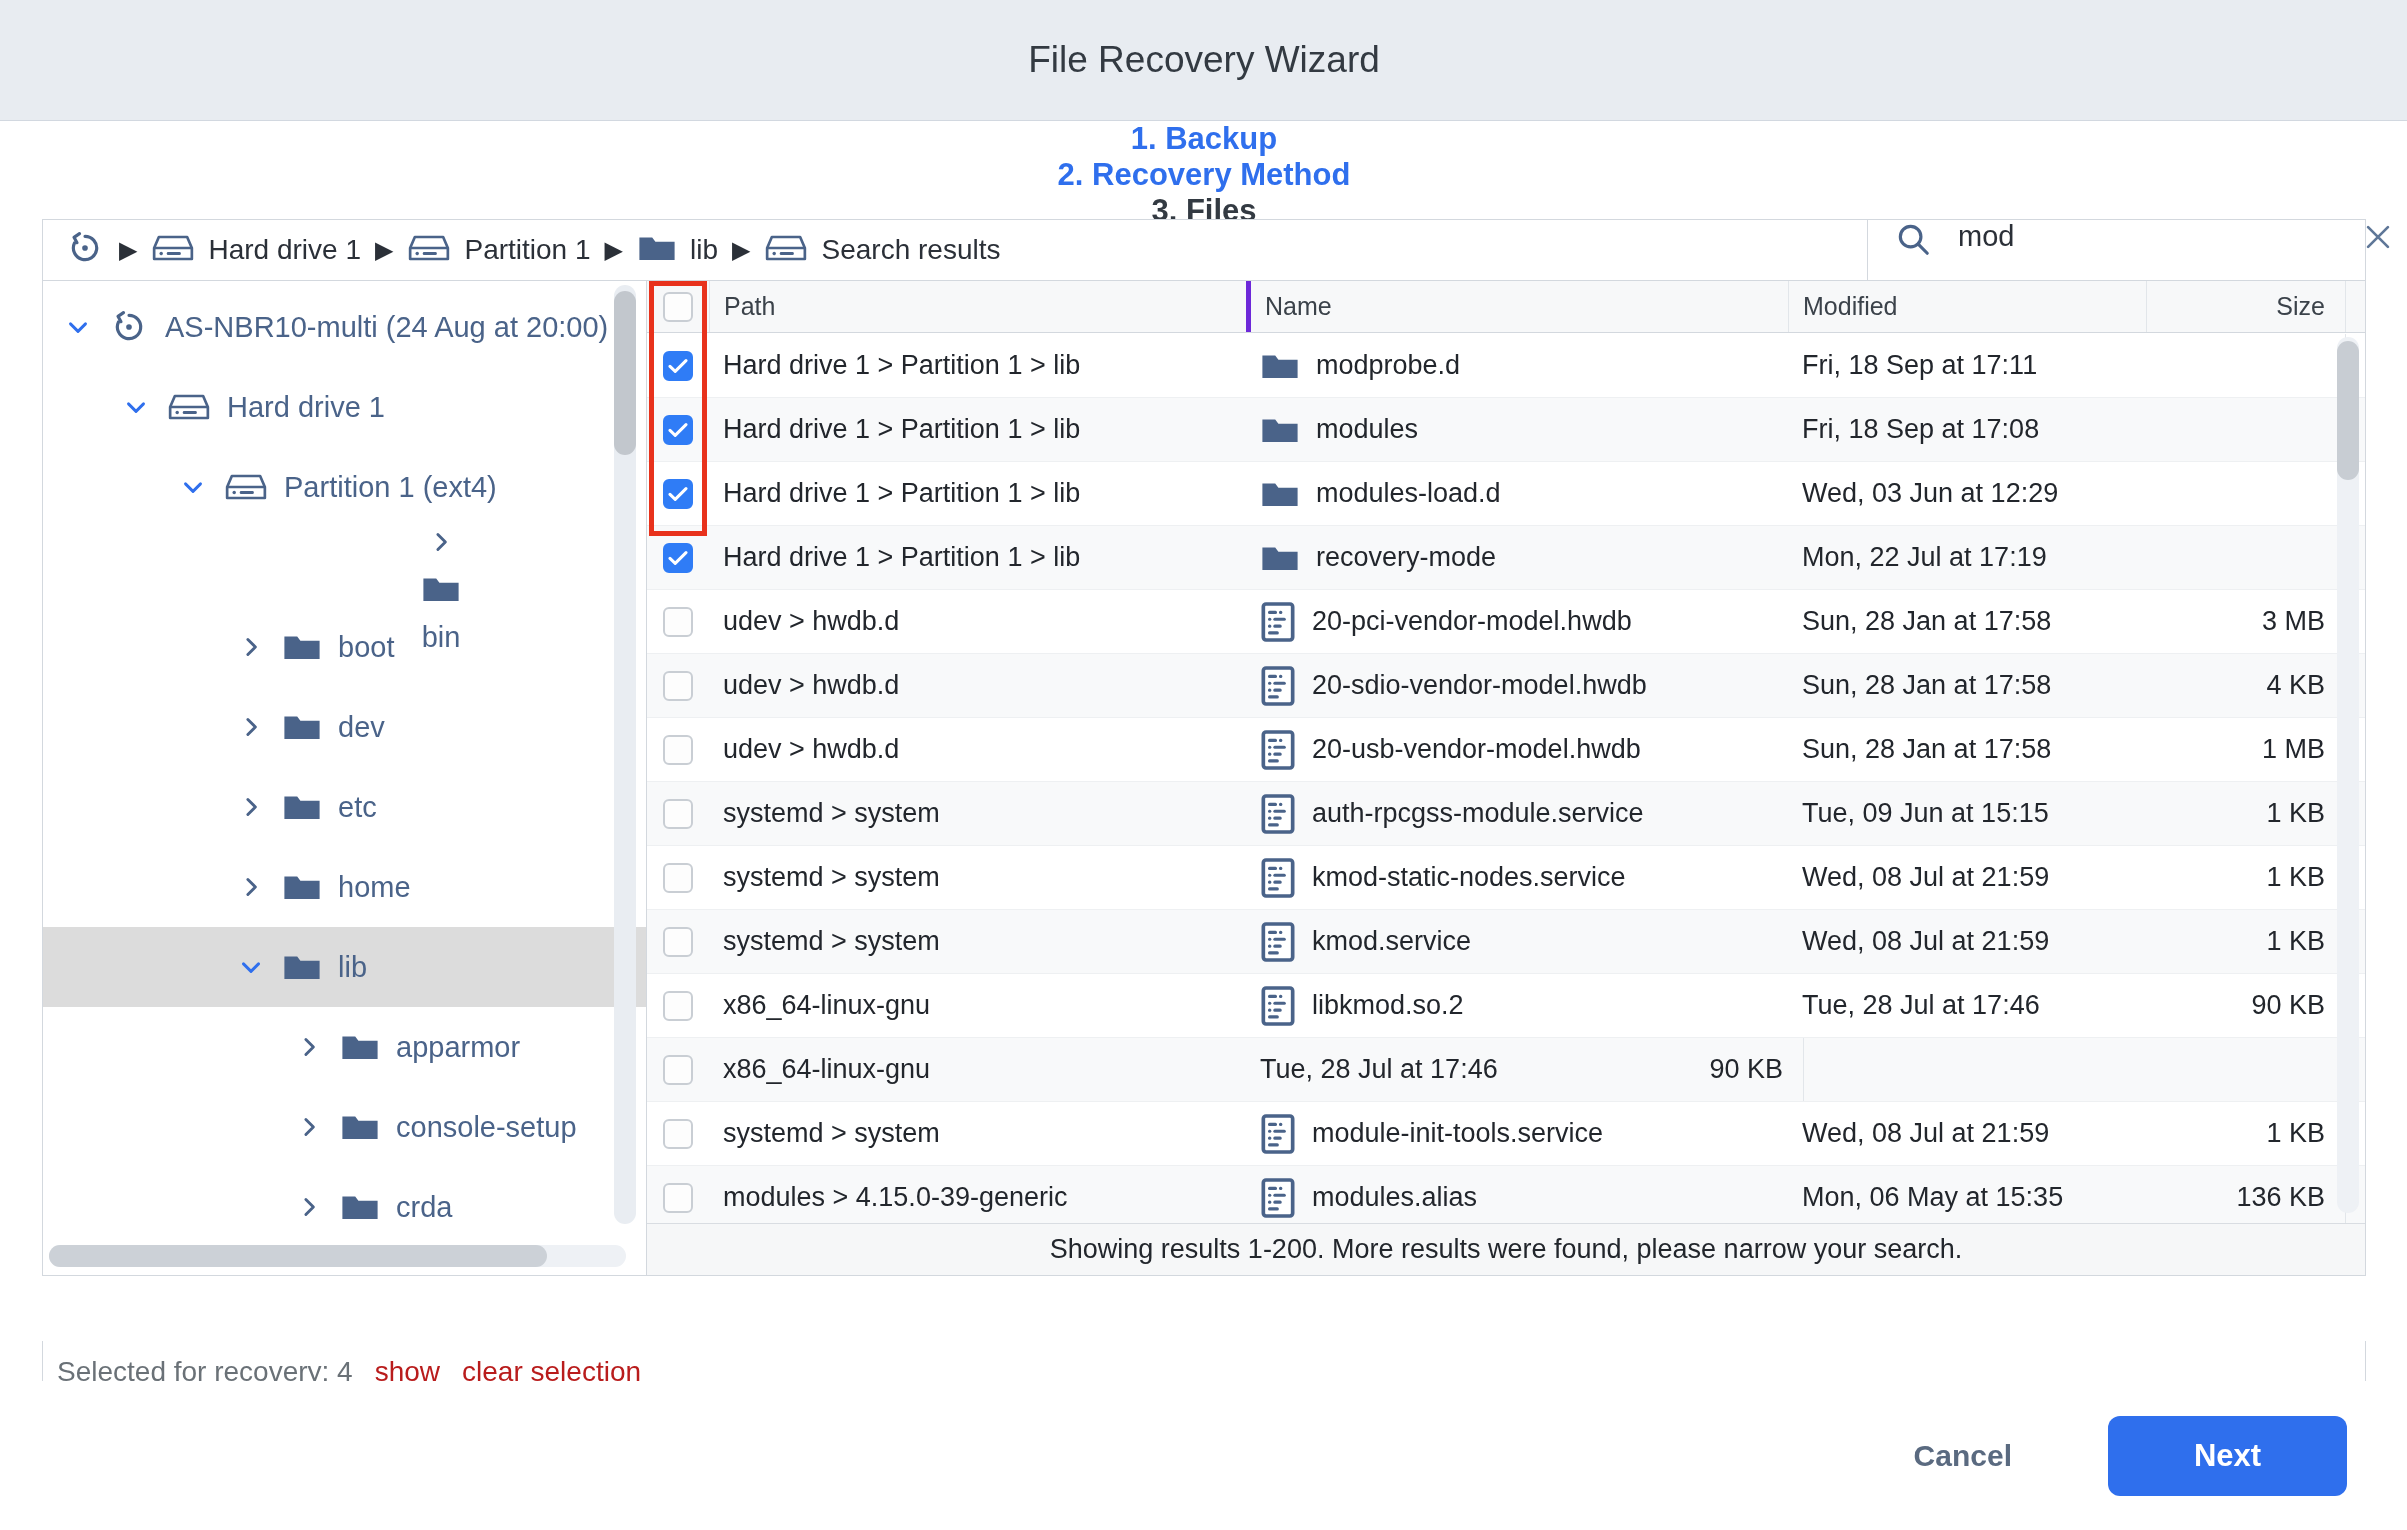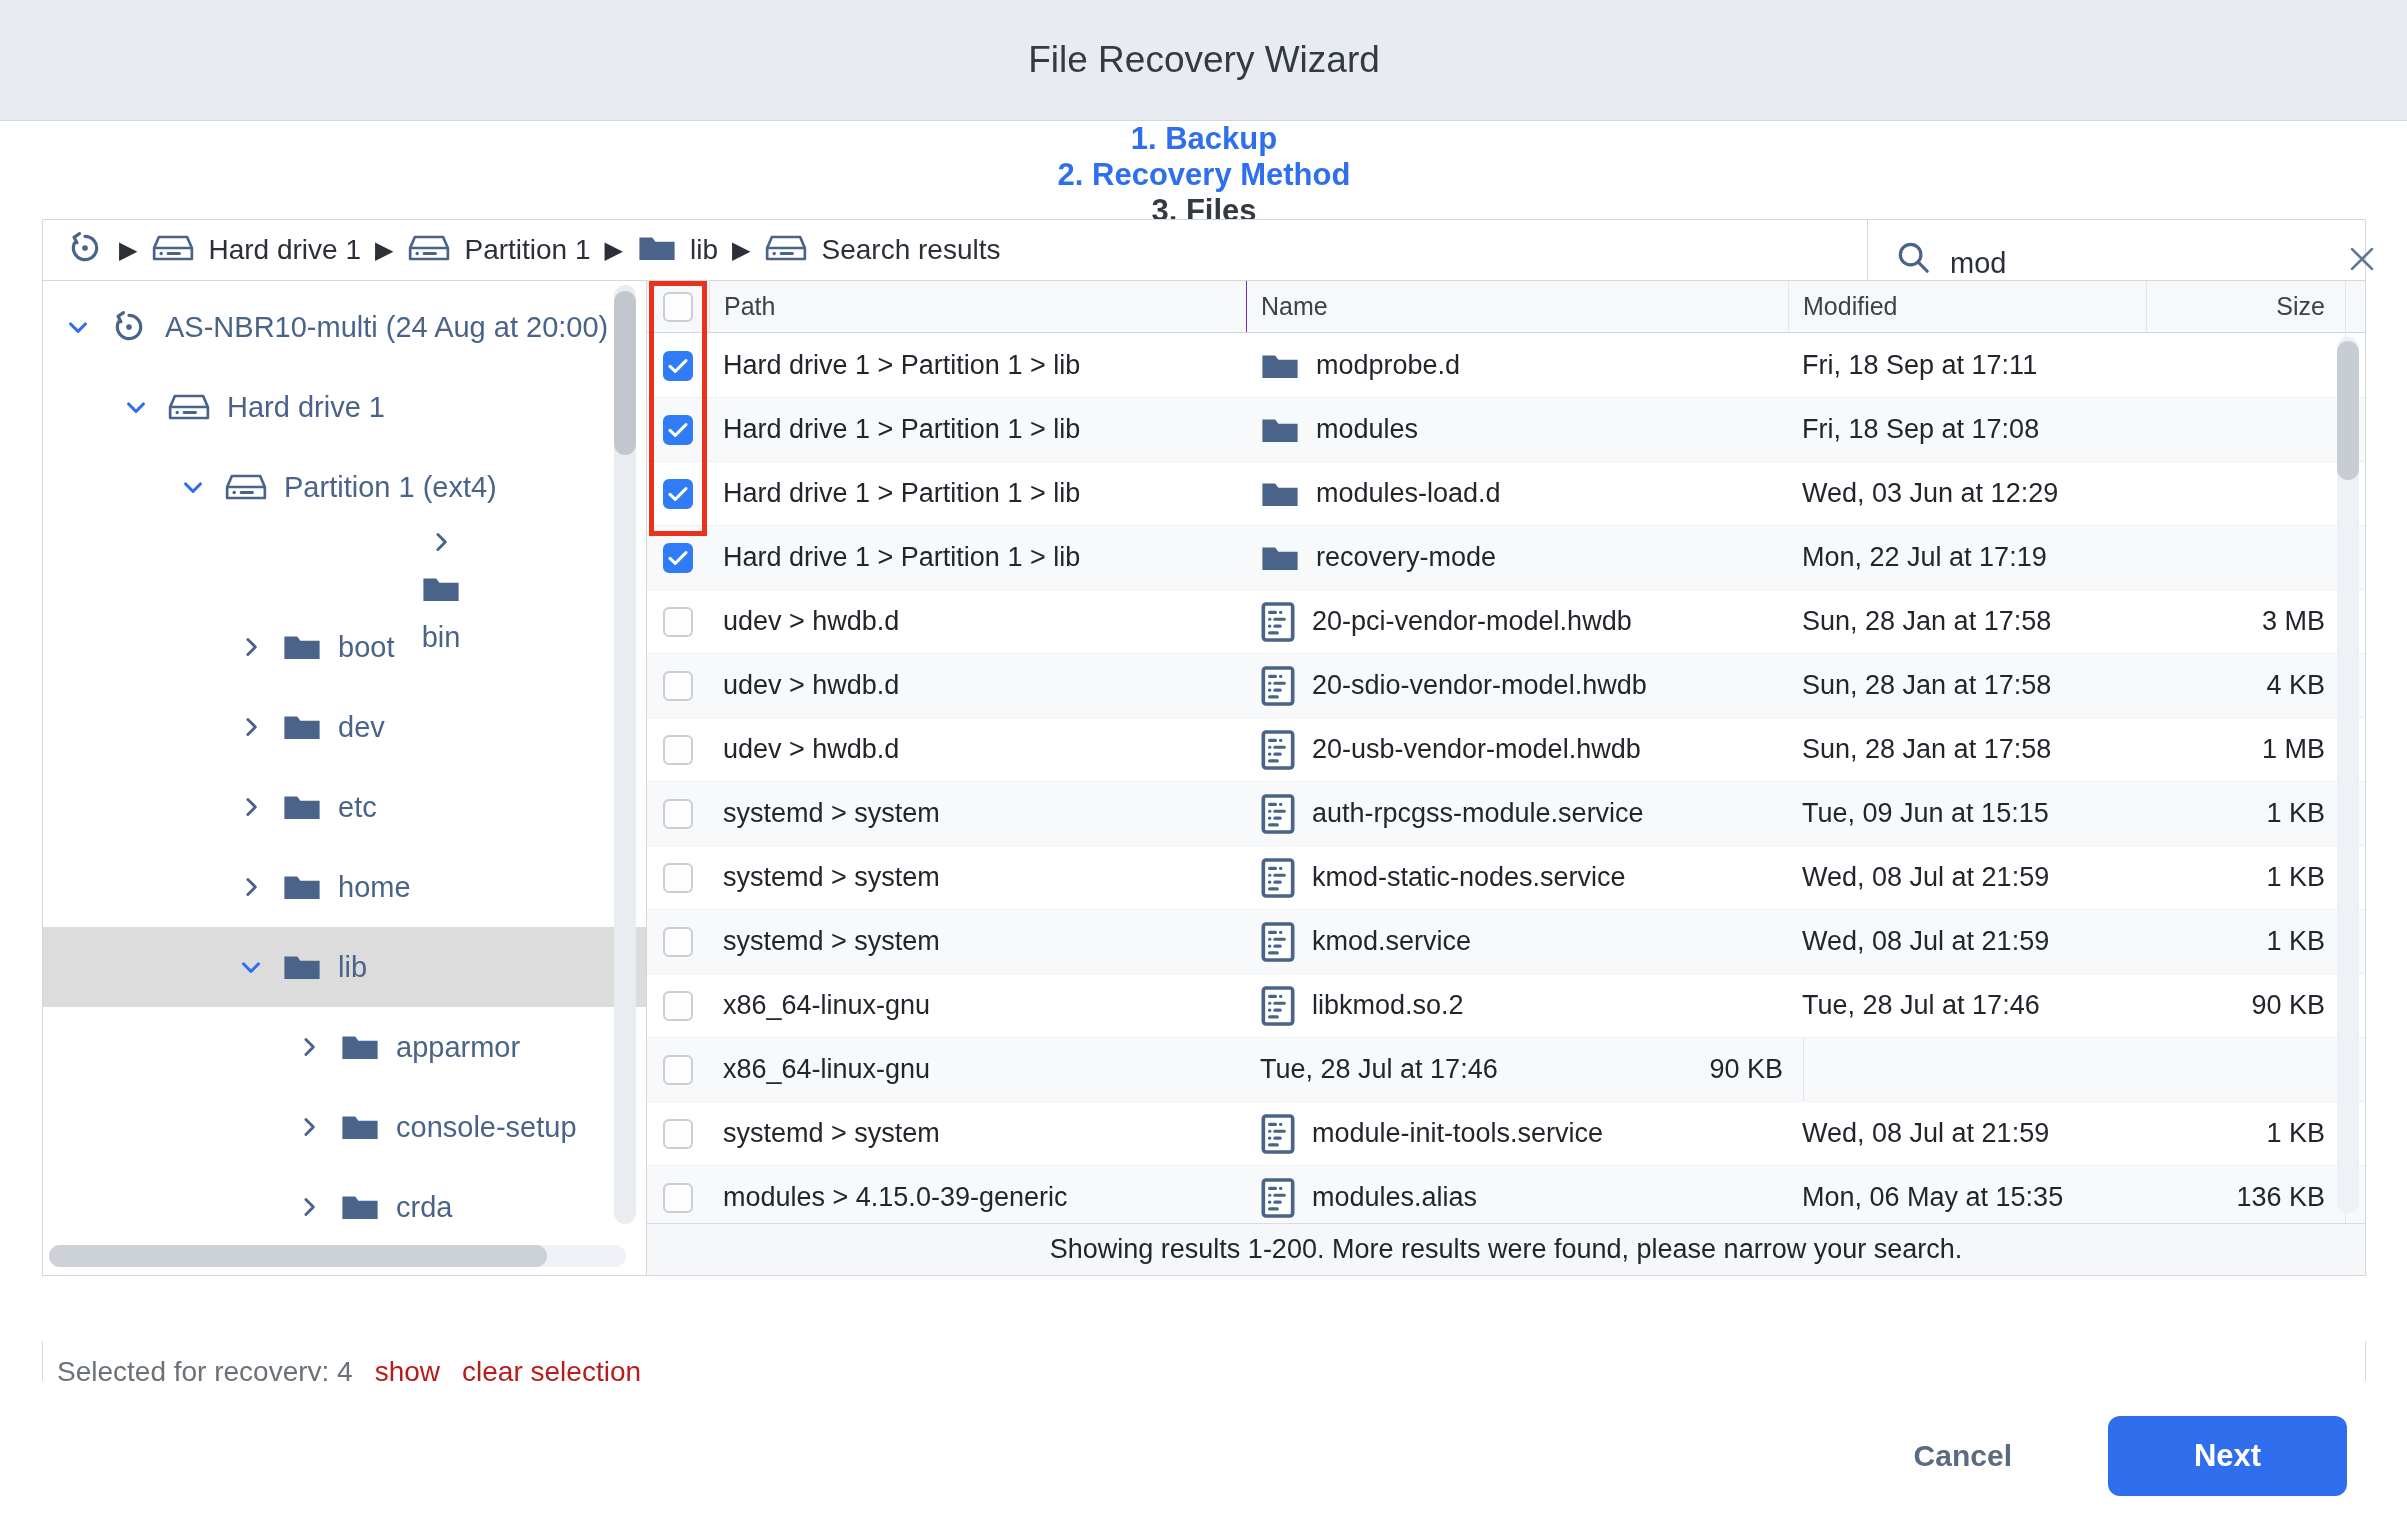--- a/index.html
+++ b/index.html
@@ -61,23 +61,23 @@
     padding-left: 22px;
     gap: 14px;
     overflow: hidden;
   }
   .bc-item { display: flex; align-items: center; gap: 13px; }
   .bc-label { font-size: 28px; color: #2b3038; white-space: nowrap; }
   .bc-sep { color: #2b3038; font-size: 24px; line-height: 1; }
   .searchbox {
     width: 498px;
     border-left: 1px solid #d3d8de;
-    display: flex; align-items: flex-end;
+    display: flex; align-items: flex-start;
     padding: 0 22px 0 26px;
-    gap: 18px;
+    gap: 26px;
     background: #fff;
   }
   .search-val {
     flex: 1; font-size: 29px; color: #2b3038;
     background: transparent; border: none; outline: none;
     font-family: "Liberation Sans", sans-serif;
   }
   .clear-x { cursor: pointer; }
 
   
@@ -134,21 +134,21 @@
   .tablepane { flex: 1; position: relative; background: #fff; overflow: hidden; }
   .thead {
     display: flex; height: 52px;
     background: #f7f8f9;
     border-bottom: 1px solid #d3d8de;
     align-items: center;
   }
   .thead .cell { font-size: 25px; color: #3b424a; }
   .col-check { width: 62px; display:flex; align-items:center; justify-content:center; }
   .col-path  { width: 537px; padding-left: 14px; border-left: 1px solid #e2e6ea; height: 100%; display: flex; align-items: center; }
-  .col-name  { width: 542px; padding-left: 14px; border-left: 1px solid #6d28d9; height: 100%; display: flex; align-items: center; gap: 16px;}
+  .col-name  { width: 542px; padding-left: 14px; border-left: 5px solid #6d28d9; height: 100%; display: flex; align-items: center; gap: 16px;}
   .col-mod   { width: 358px; padding-left: 14px; border-left: 1px solid #e2e6ea; height: 100%; display: flex; align-items: center; }
   .col-size  { width: 199px; padding-right: 20px; border-left: 1px solid #e2e6ea; height: 100%; display: flex; align-items: center; justify-content: flex-end; }
   .col-tail  { flex: 1; border-left: 1px solid #e2e6ea; height: 100%; }
 
   .rows { position: absolute; top: 53px; left: 0; right: 0; bottom: 52px; overflow: hidden; }
   .trow {
     display: flex; height: 64px; align-items: center;
     border-bottom: 1px solid #eef0f2;
     background: #ffffff;
   }

